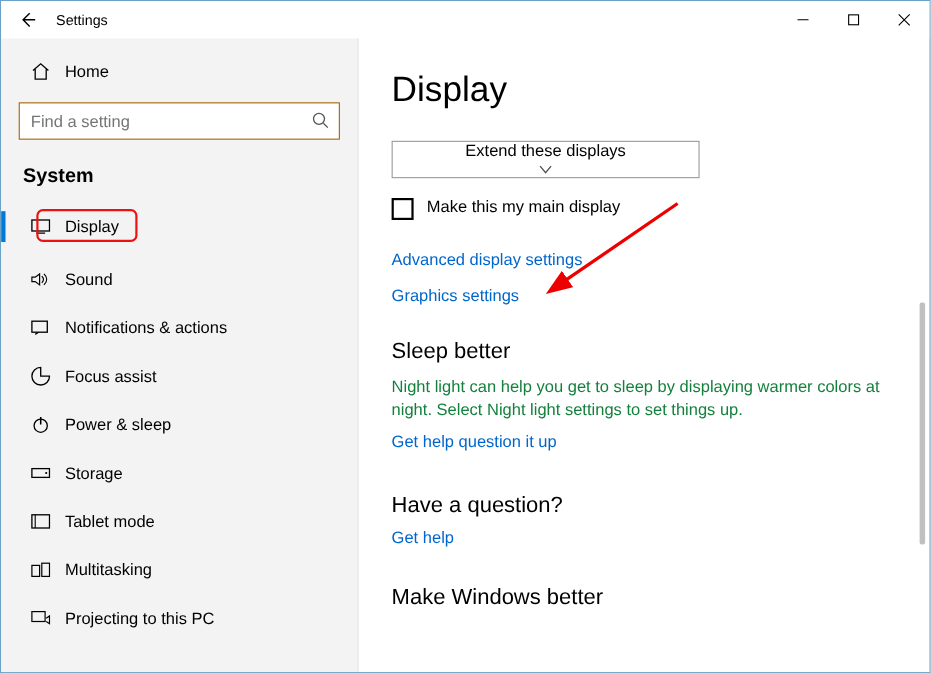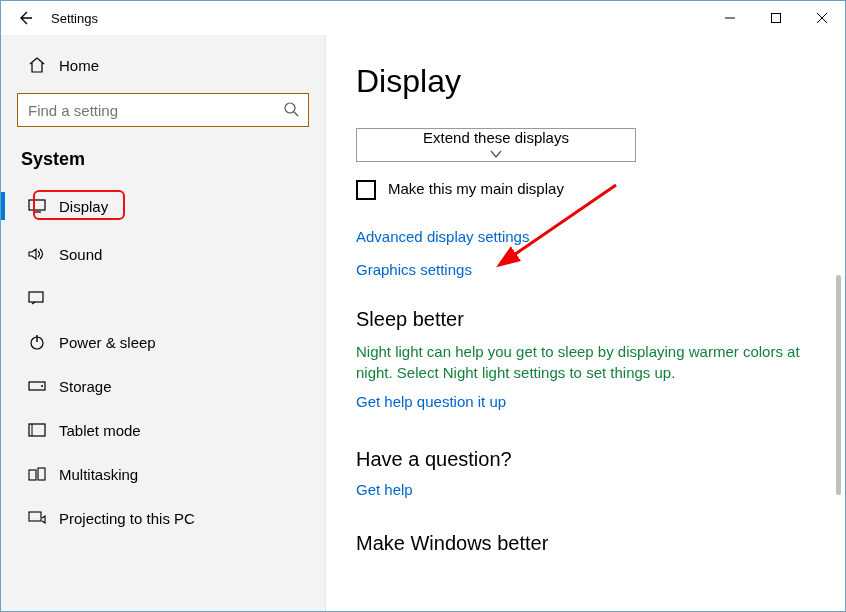--- a/index.html
+++ b/index.html
@@ -111,22 +111,31 @@
         <span class="label">Sound</span>
       </div>
 
       <div class="nav-item">
         <span class="icon">
           <svg width="18" height="14" viewBox="0 0 18 14">
               <rect x="1" y="1" width="14" height="10" stroke="#000" stroke-width="1.2" fill="none"></rect>
               <path d="M4 13 L7 11" stroke="#000" stroke-width="1.2"></path>
             </svg>
         </span>
-      </div>
-
+        <span class="label">Notifications &amp; actions</span>
+      </div>
+
+      <div class="nav-item">
+        <span class="icon">
+          <svg width="18" height="18" viewBox="0 0 18 18">
+              <path d="M9 1 A8 8 0 1 0 17 9 H9 Z" stroke="#000" stroke-width="1.2" fill="none"></path>
+            </svg>
+        </span>
+        <span class="label">Focus assist</span>
+      </div>
 
       <div class="nav-item">
         <span class="icon">
           <svg width="18" height="18" viewBox="0 0 18 18">
               <circle cx="9" cy="10" r="6" stroke="#000" stroke-width="1.2" fill="none"></circle>
               <line x1="9" y1="2" x2="9" y2="9" stroke="#000" stroke-width="1.4"></line>
             </svg>
         </span>
         <span class="label">Power &amp; sleep</span>
       </div>

